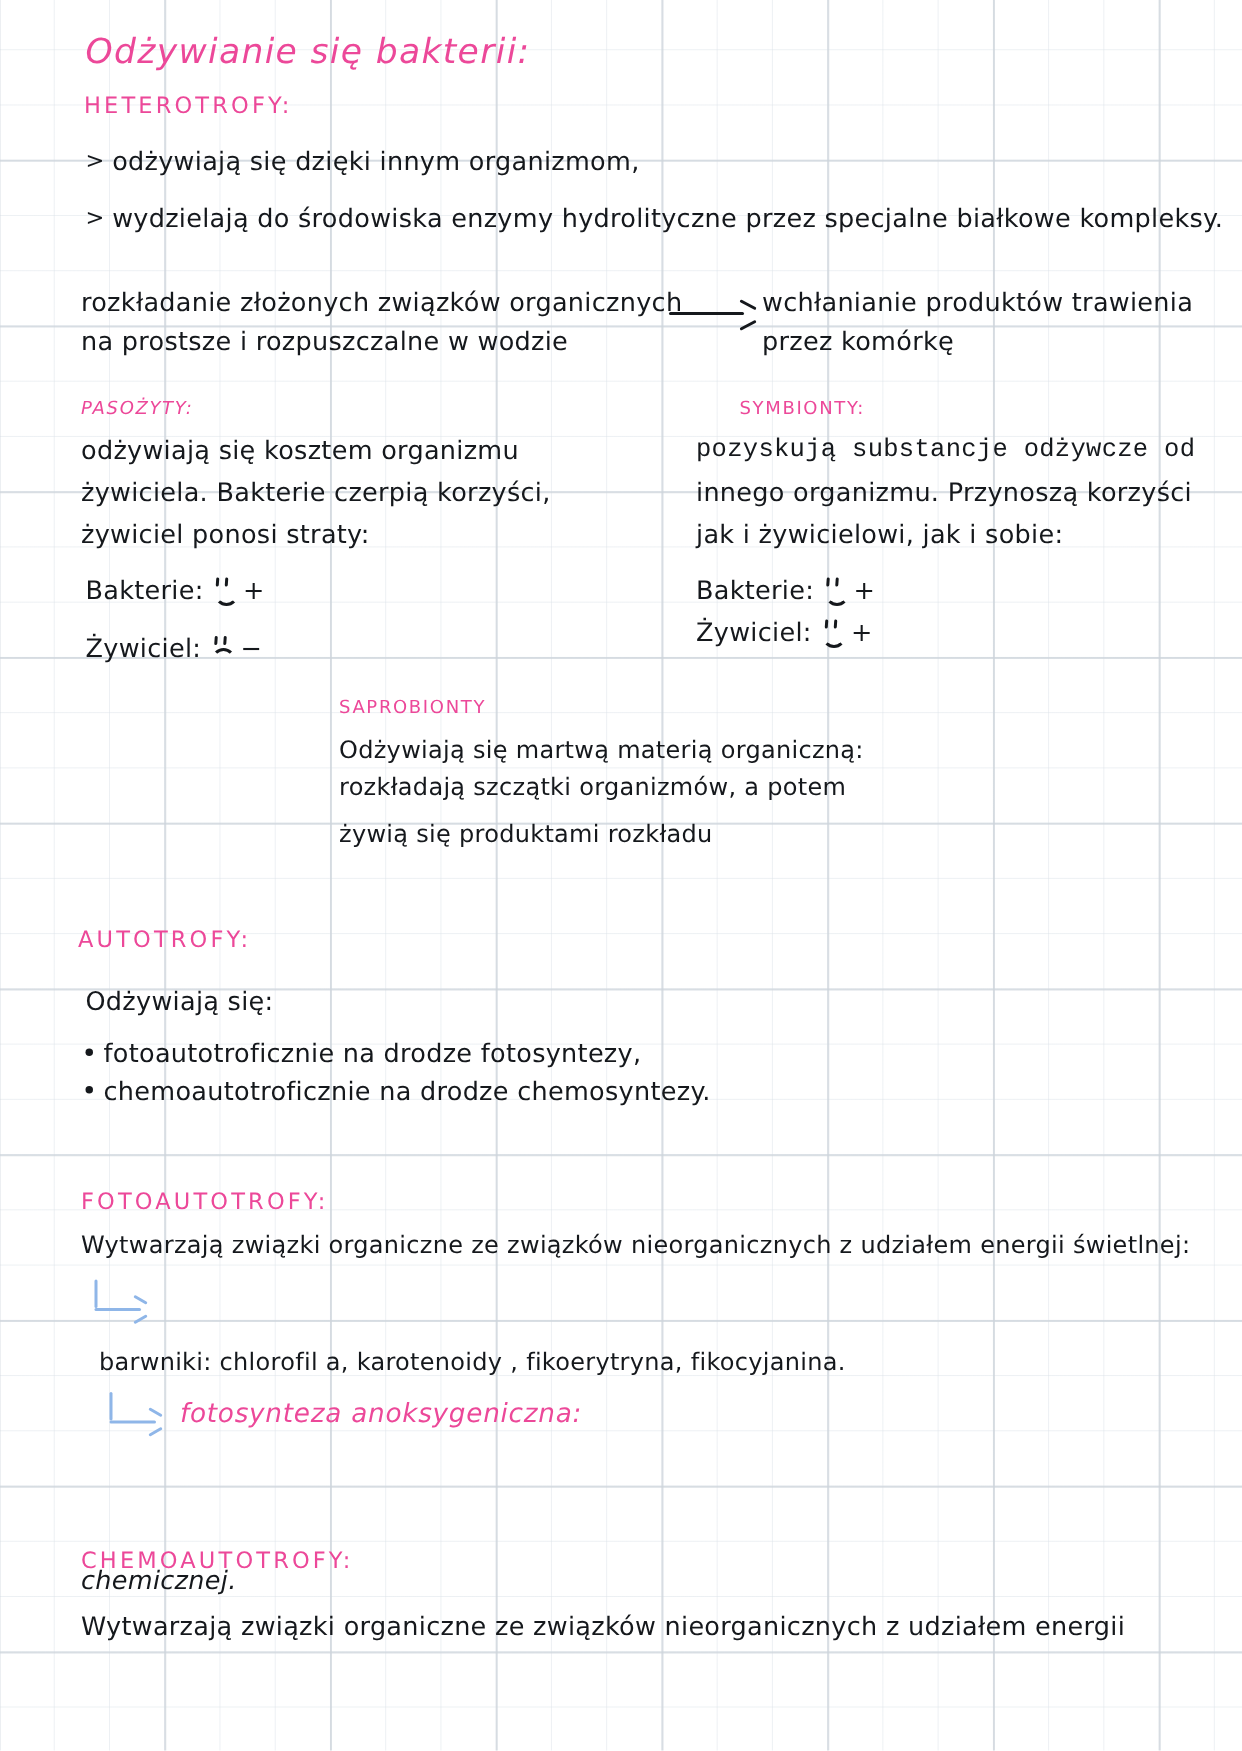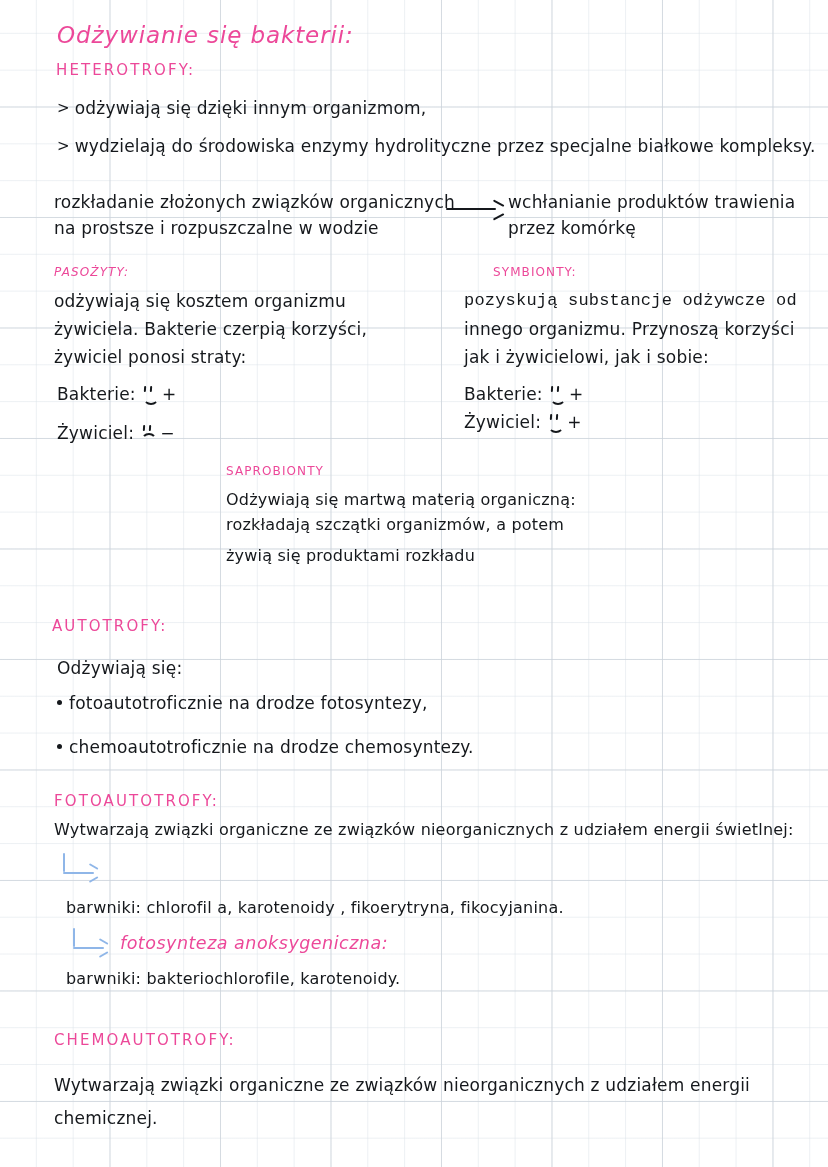--- a/index.html
+++ b/index.html
@@ -241,21 +241,21 @@
   <div class="hw t-body-s" style="left:226px; top:546px;">żywią się produktami rozkładu</div>
 
   <div class="hw t-head blue" style="left:52px; top:617px;">AUTOTROFY:</div>
 
   <div class="hw t-body" style="left:57px; top:658px;">Odżywiają się:</div>
 
   <div class="hw t-body" style="left:57px; top:693px;">
     <span class="bullet-dot"></span><span>fotoautotroficznie na drodze fotosyntezy,</span>
   </div>
 
-  <div class="hw t-body" style="left:57px; top:737px;">
+  <div class="hw t-body" style="left:57px; top:718px;">
     <span class="bullet-dot"></span><span>chemoautotroficznie na drodze chemosyntezy.</span>
   </div>
 
   <div class="hw t-head blue" style="left:54px; top:792px;">FOTOAUTOTROFY:</div>
 
   <div class="hw t-body-s" style="left:54px; top:820px;">Wytwarzają związki organiczne ze  związków nieorganicznych z udziałem energii świetlnej:</div>
 
   <div class="hook" style="left:62px; top:853px;">
     <div class="v"></div>
       <div class="h"></div>
@@ -264,20 +264,19 @@
 
   <div class="hw t-body-s" style="left:66px; top:898px;">barwniki: chlorofil a,  karotenoidy , fikoerytryna, fikocyjanina.</div>
 
   <div class="hook" style="left:72px; top:928px;">
     <div class="v"></div>
       <div class="h"></div>
       <div class="hd"></div>
   </div>
   <div class="hw t-arrowln blue" style="left:120px; top:933px;">fotosynteza anoksygeniczna:</div>
 
-  <div class="hw t-body-s" style="left:66px; top:969px;">barwniki: bakteriochlorofile, karotenoidy.</div>
 
   <div class="hw t-head blue" style="left:54px; top:1031px;">CHEMOAUTOTROFY:</div>
 
   <div class="hw t-body" style="left:54px; top:1075px;">Wytwarzają związki organiczne ze związków nieorganicznych z udziałem  energii</div>
-  <div class="hw t-body" style="left:54px; top:1108px;">chemicznej.</div>
+  <div class="hw t-body" style="left:54px; top:1044px;font-style:italic;">chemicznej.</div>
 
 </div>
 
 </body></html>

